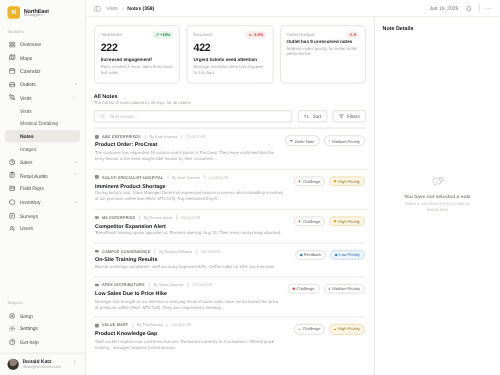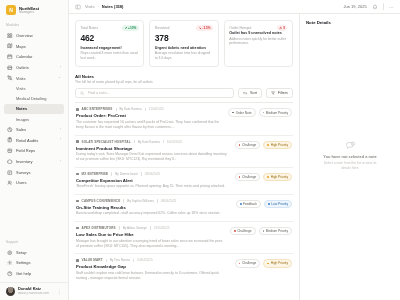--- a/index.html
+++ b/index.html
@@ -390,34 +390,34 @@
 
         <div class="stats">
           <div class="stat-card">
             <div class="stat-top">
               <span class="stat-label">Total Notes</span>
               <span class="badge up">
                 <span>↗</span>
                 <span>+10%</span>
               </span>
             </div>
-            <div class="stat-value">462</div>
+            <div class="stat-value">222</div>
             <div class="stat-head">Increased engagement!</div>
             <div class="stat-desc">Reps created 3 more notes than usual last week.</div>
           </div>
 
           <div class="stat-card">
             <div class="stat-top">
               <span class="stat-label">Resolved</span>
               <span class="badge down">
                 <span>↘</span>
                 <span>-3.5%</span>
               </span>
             </div>
-            <div class="stat-value">378</div>
+            <div class="stat-value">422</div>
             <div class="stat-head">Urgent tickets need attention</div>
             <div class="stat-desc">Average resolution time has dropped to 3.6 days</div>
           </div>
 
           <div class="stat-card">
             <div class="stat-top">
               <span class="stat-label">Outlet Hotspot</span>
               <span class="badge warn">
                 <span>⚠</span>
                 <span>9</span>

